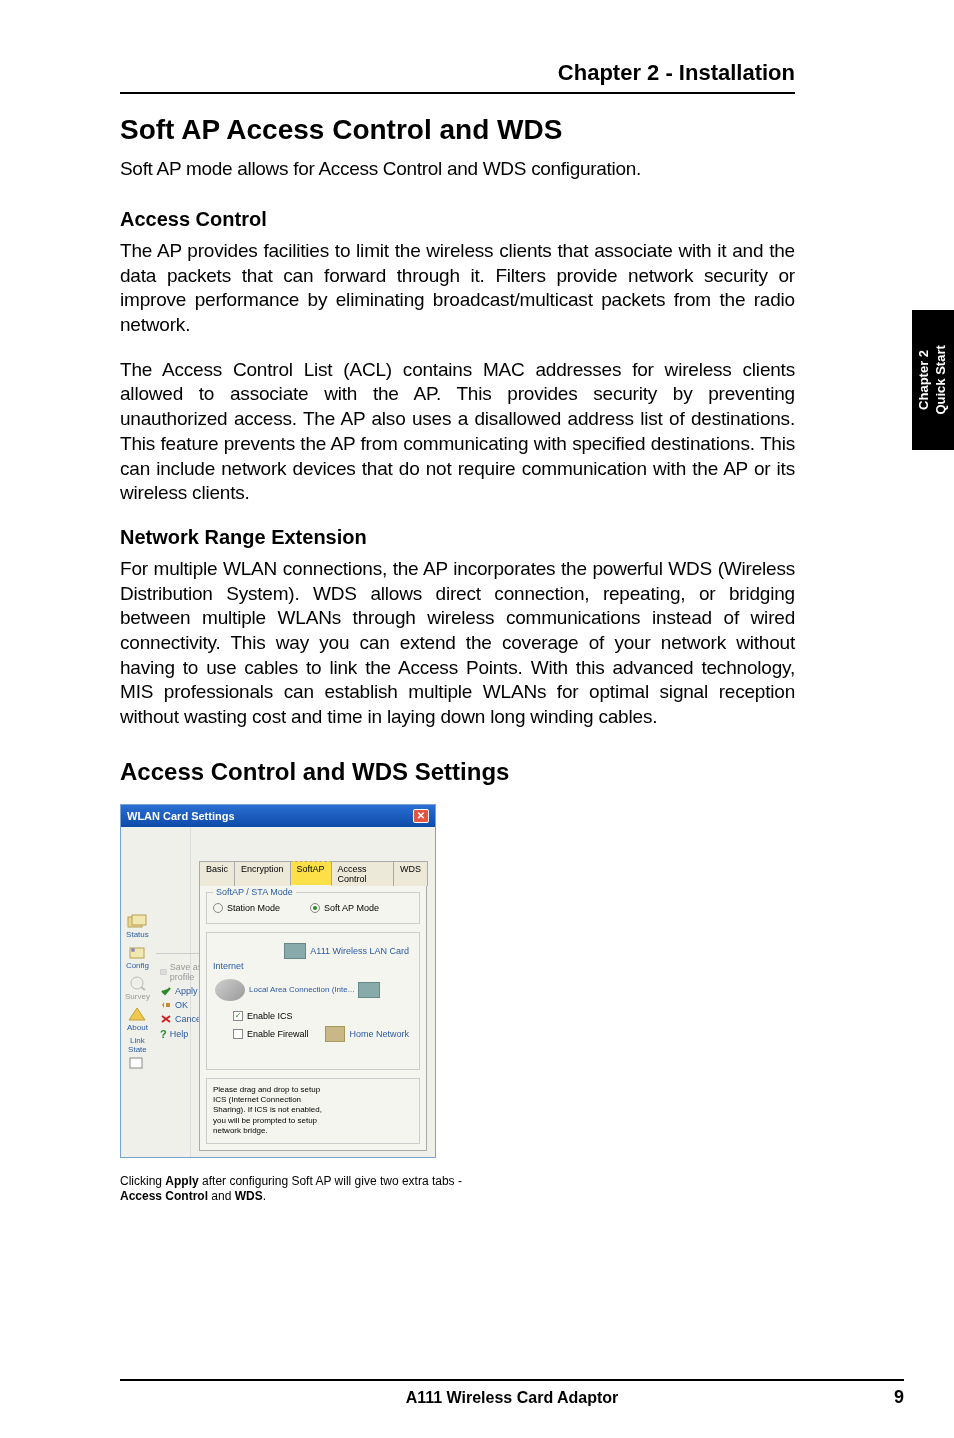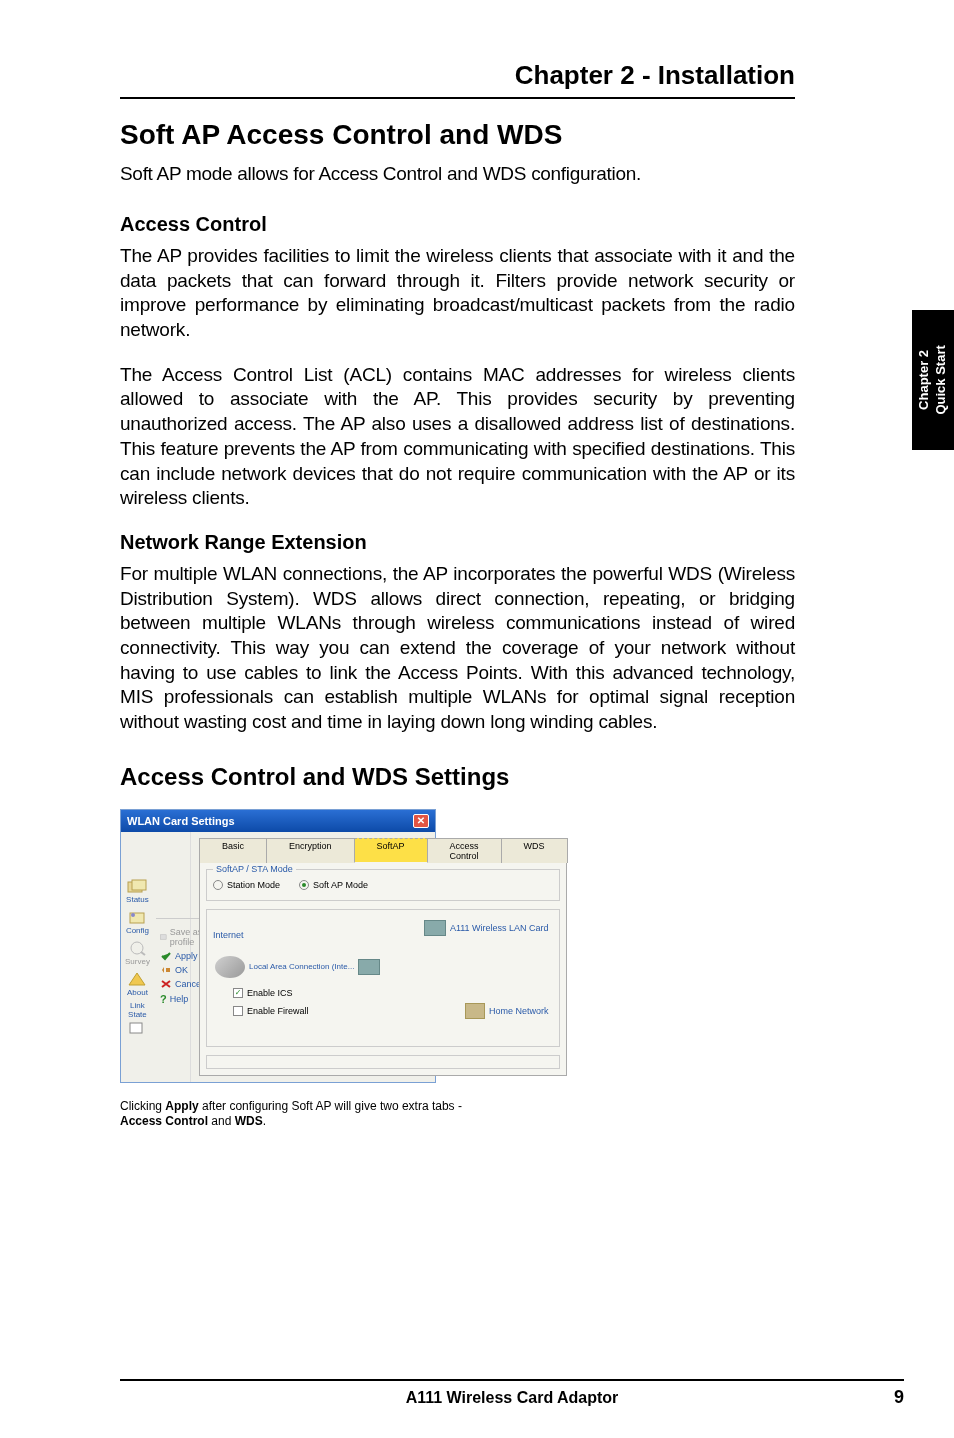--- a/index.html
+++ b/index.html
@@ -10,21 +10,21 @@
       font-family: Arial, Helvetica, sans-serif;
       position: relative;
     }
     .page {
       padding: 60px 75px 40px 120px;
       width: 870px;
     }
     .chapter-header {
       text-align: right;
       font-weight: bold;
-      font-size: 26px;
+      font-size: 22px;
       padding-bottom: 6px;
       border-bottom: 2px solid #000;
       margin-bottom: 20px;
     }
     h1 {
       font-size: 28px;
       font-weight: bold;
       margin-bottom: 12px;
     }
     .intro {
@@ -137,25 +137,26 @@
     .main-panel {
       flex: 1;
       padding: 6px 8px;
     }
     .tabs {
       display: flex;
       font-size: 9px;
       margin-bottom: 0;
     }
     .tab {
-      padding: 2px 22px;
+      padding: 2px 6px;
       border: 1px solid #aaa;
       border-bottom: none;
       background: #ece9d8;
       margin-right: -1px;
+      margin-top: 28px;
     }
     .tab.active {
       background: #fde047;
       border-bottom: 1px solid #f5f5f0;
       position: relative;
       z-index: 1;
       border-top: 1px dashed #aaa;
     }
     .tab-content {
       border: 1px solid #aaa;
@@ -173,21 +174,21 @@
       position: absolute;
       top: -6px;
       left: 6px;
       background: #f5f5f0;
       padding: 0 3px;
       font-size: 9px;
       color: #2a5aa8;
     }
     .radio-row {
       display: flex;
-      gap: 19px;
+      gap: 30px;
       padding: 4px 0;
     }
     .radio-opt {
       display: flex;
       align-items: center;
       gap: 4px;
       font-size: 9px;
     }
     .radio {
       width: 10px; height: 10px;
@@ -438,21 +439,21 @@
               </div>
             </div>
           </div>
 
           <div class="fieldset">
             <div class="diagram-area">
               <div style="position:absolute;right:4px;top:0;display:flex;align-items:center;gap:4px">
                 <span class="small-net"></span>
                 <span class="diag-label">A111 Wireless LAN Card</span>
               </div>
-              <div style="position:absolute;left:0;top:10px" class="diag-label">Internet</div>
+              <div style="position:absolute;left:0;top:18px" class="diag-label">Internet</div>
               <div style="position:absolute;left:2px;top:36px;display:flex;align-items:center;gap:4px">
                 <span class="net-icon"></span>
                 <span class="diag-label" style="font-size:8px">Local Area Connection (Inte...</span>
                 <span class="small-net"></span>
               </div>
               <div style="position:absolute;left:0;top:64px;width:100%">
                 <div class="checkbox-row">
                   <span class="checkbox">✓</span>
                   <span>Enable ICS</span>
                 </div>
@@ -465,20 +466,21 @@
                     <span style="display:inline-block;width:20px;height:16px;background:#c8b888;border:1px solid #a89858"></span>
                     <span class="diag-label">Home Network</span>
                   </div>
                 </div>
               </div>
             </div>
           </div>
 
           <div class="avail-section">
             <div class="avail-row">
+              <div class="avail-desc">Please drag and drop to setup ICS (Internet Connection Sharing). If ICS is not enabled, you will be prompted to setup network bridge.</div>
             </div>
           </div>
         </div>
       </div>
     </div>
   </div>
 
   <p class="caption">
     <span>Clicking </span><b>Apply</b><span> after configuring Soft AP will give two extra tabs - </span><b>Access Control</b><span> and </span><b>WDS</b><span>.</span>
   </p>

